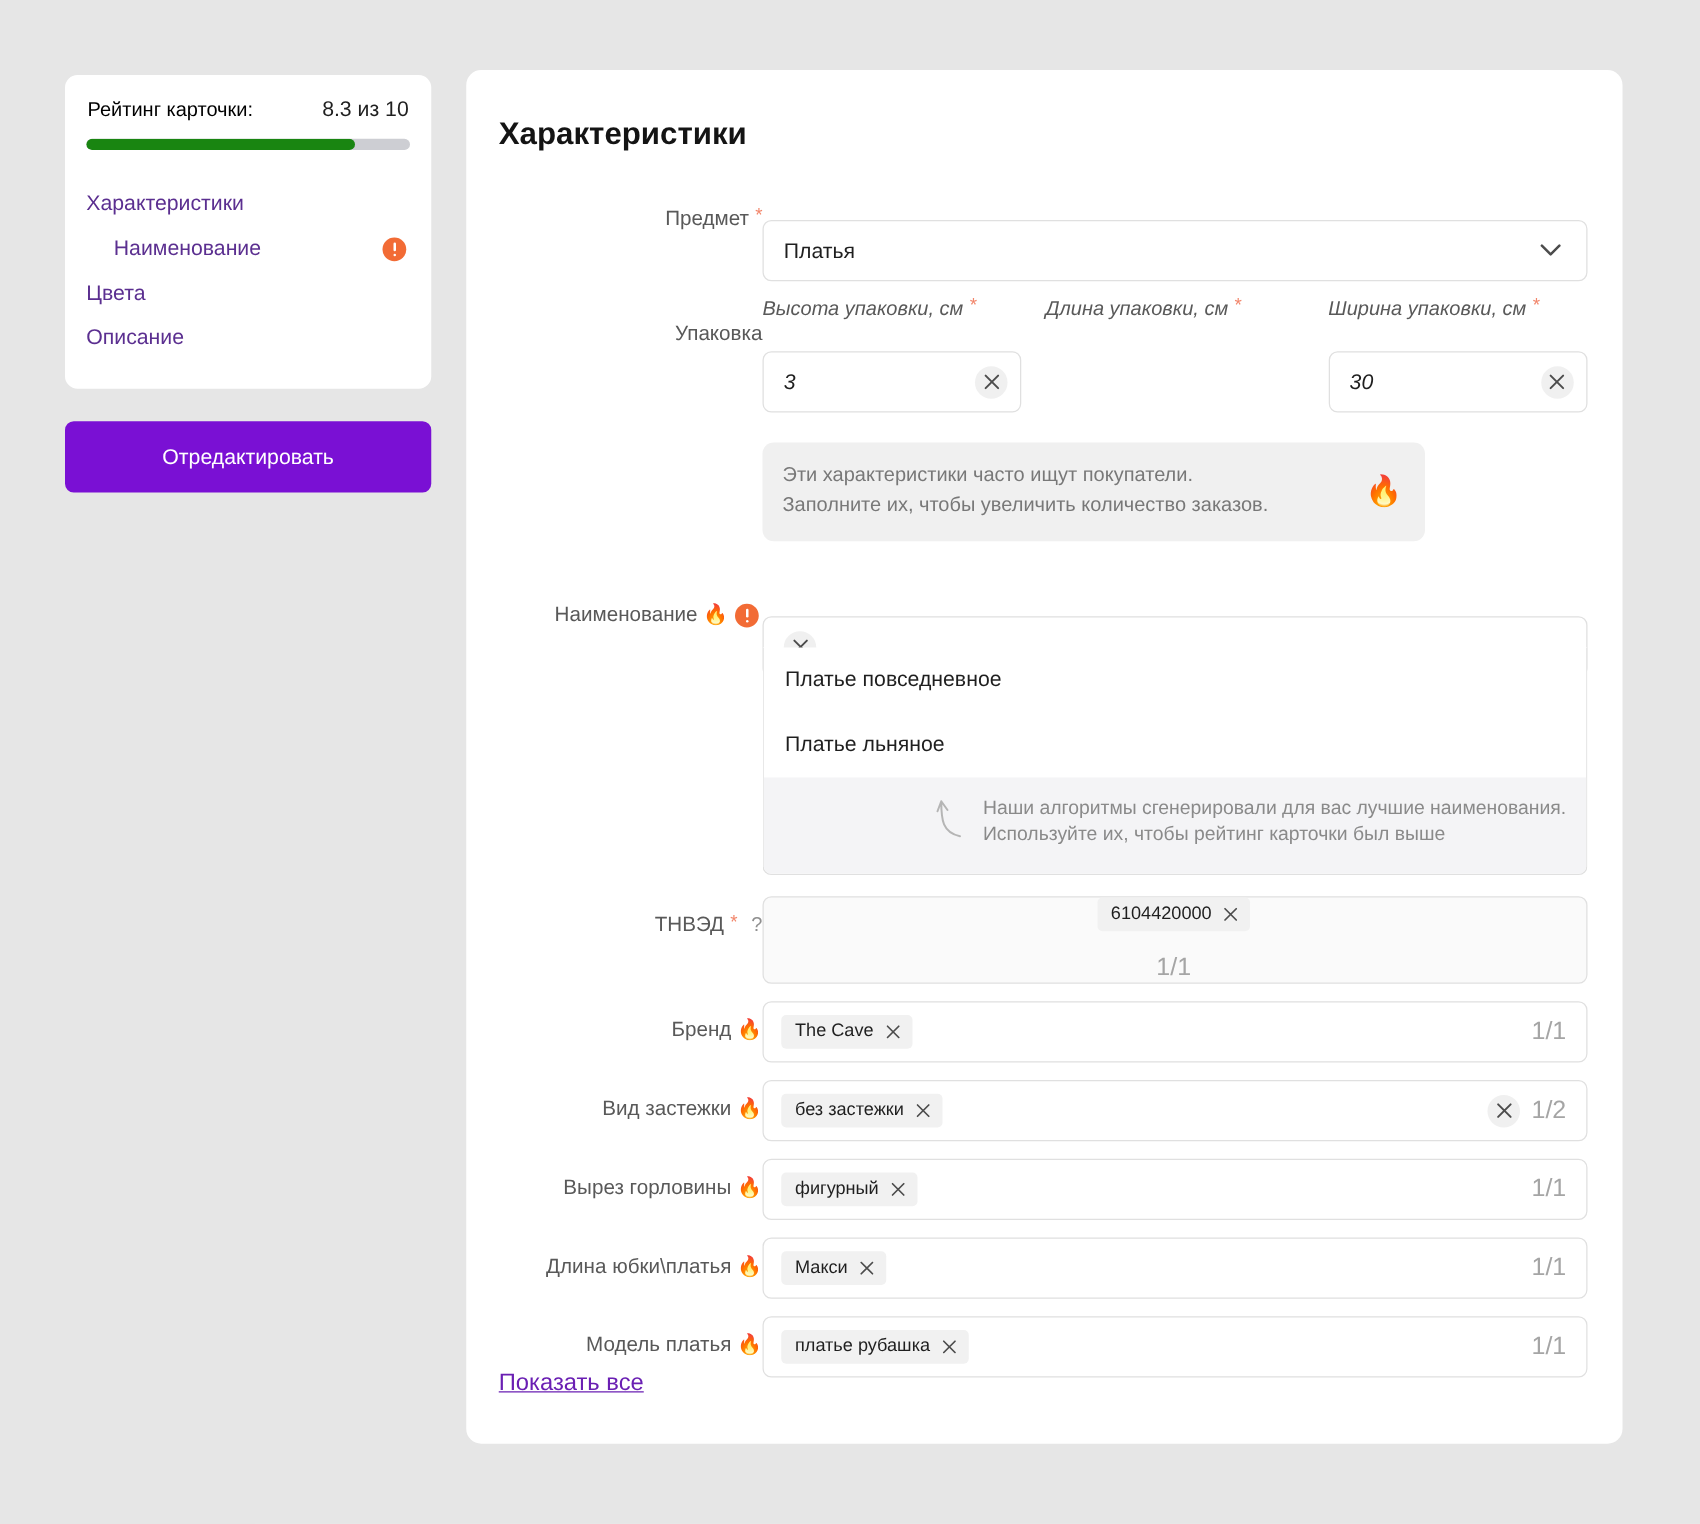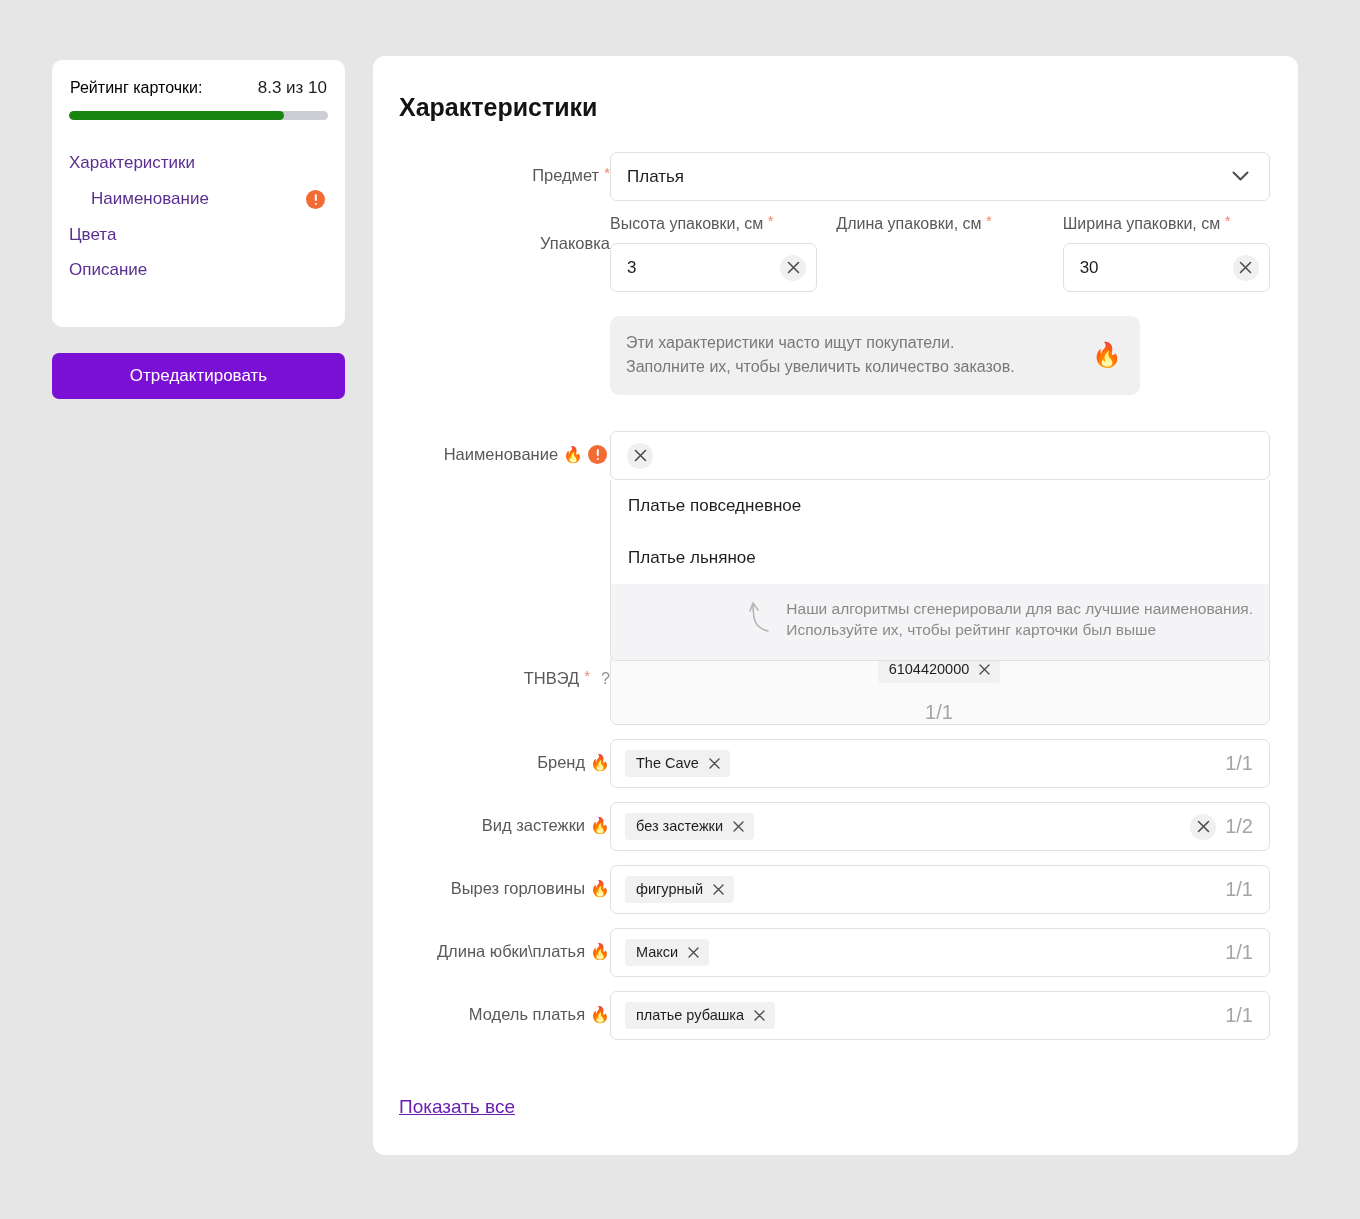--- a/index.html
+++ b/index.html
@@ -19,21 +19,21 @@
 
   
   .sidebar {
     position: absolute;
     left: 52px; top: 60px;
     width: 293px;
   }
   .rating-card {
     background: #ffffff;
     border-radius: 10px;
-    padding: 18px 17px 38px 17px;
+    padding: 18px 17px 22px 17px;
   }
   .rating-row {
     display: flex;
     align-items: baseline;
     justify-content: space-between;
     padding: 0 1px 0 1px;
   }
   .rating-value {
     color: #1f1f1f;
     font-size: 17px;
@@ -89,21 +89,21 @@
     position: absolute;
     left: 50%; top: 13px;
     transform: translateX(-50%);
     width: 2.4px; height: 2.4px;
     background: #fff;
     border-radius: 50%;
   }
   .edit-button {
     margin-top: 26px;
     width: 293px;
-    height: 46px;
+    height: 57px;
     background: #7a10d4;
     color: #ffffff;
     border: none;
     border-radius: 7px;
     font-size: 17px;
     font-family: "Liberation Sans", sans-serif;
     cursor: pointer;
   }
 
   
@@ -165,20 +165,21 @@
     height: 49px;
     border: 1px solid #e0e0e0;
     border-radius: 7px;
     background: #ffffff;
     display: flex;
     align-items: center;
     padding: 0 14px 0 16px;
     font-size: 17px;
     color: #1f1f1f;
     position: relative;
+    margin-top: 24px;
   }
   .input-box .val { flex: 1 1 auto; }
 
   .chev {
     width: 17px; height: 11px;
     flex: 0 0 auto;
     margin-right: 6px;
   }
   .chev svg { display: block; }
 
@@ -189,21 +190,21 @@
     display: flex;
     align-items: center;
     justify-content: center;
     flex: 0 0 auto;
     cursor: pointer;
   }
   .clear-circle svg { display: block; }
 
   
   .pack-group { display: flex; gap: 19px; }
-  .pack-col { flex: 1 1 0; }
+  .pack-col { flex: 1 1 0; font-style: italic; }
   .pack-caption {
     color: #595959;
     font-size: 16px;
     margin-bottom: 10px;
     white-space: nowrap;
   }
   .pack-col .input-box { padding-right: 10px; }
 
   
   .hint-banner {

